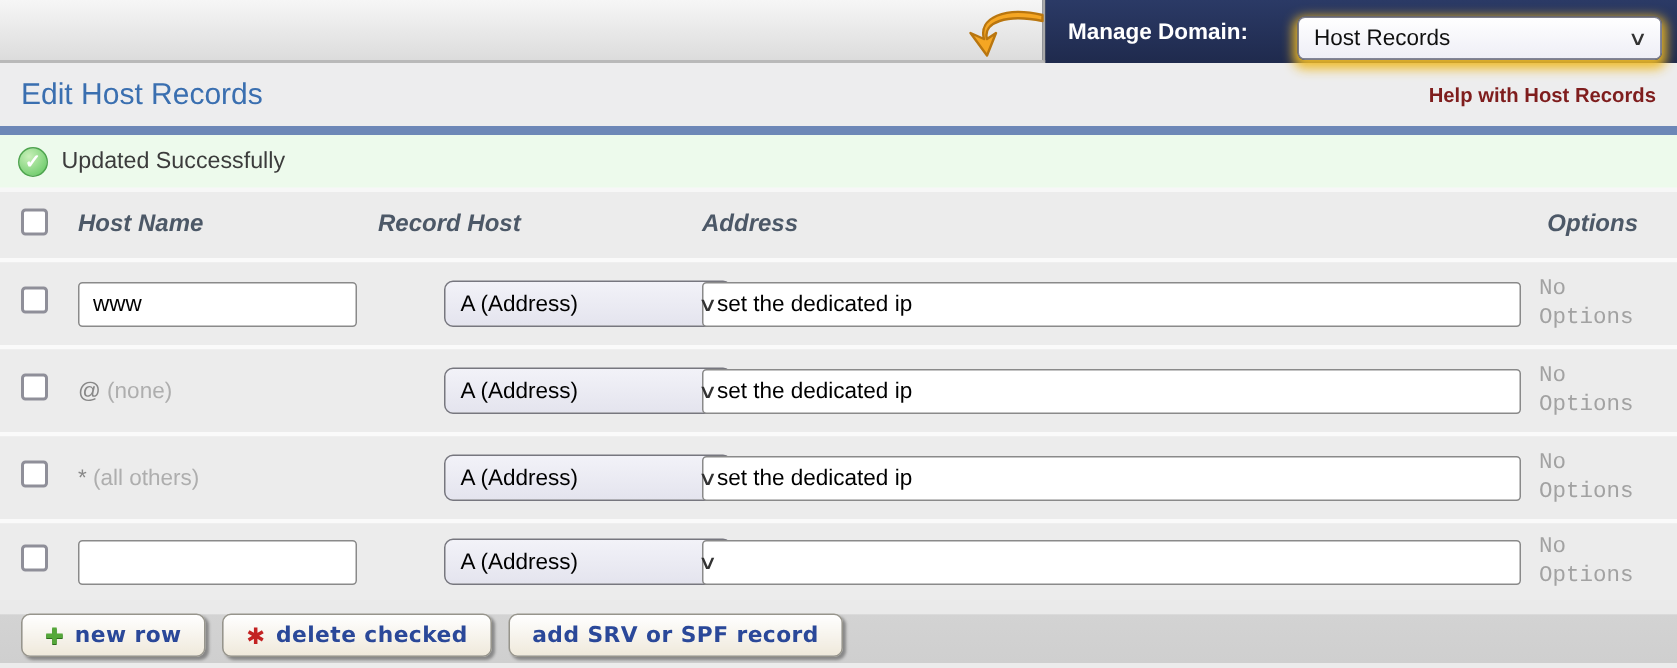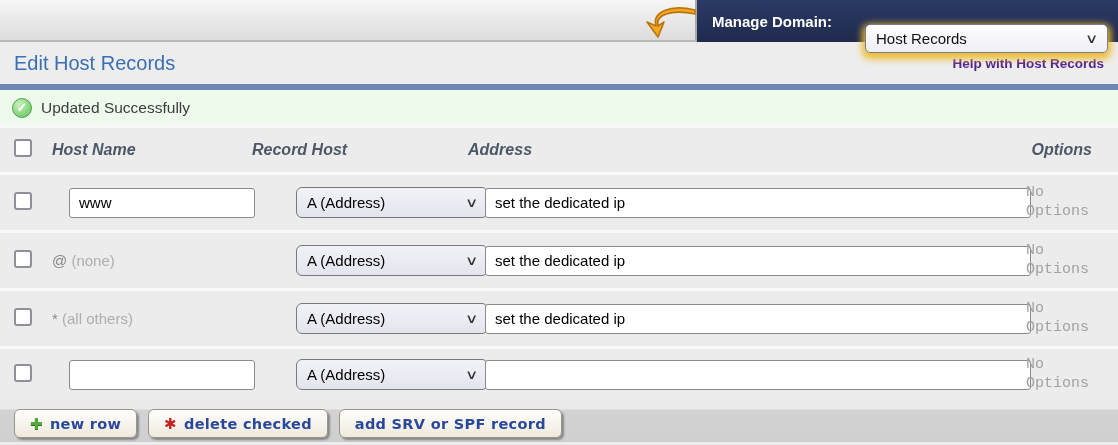--- a/index.html
+++ b/index.html
@@ -9,32 +9,32 @@
   
   .navbar { position:relative; height:42px; width:1118px; background:#0f172a; }
   .nav-left { position:absolute; left:0; top:0; width:697px; height:42px;
     background:linear-gradient(#f6f6f6, #dcdcdc);
     border-right:2px solid #a9a9a9; border-bottom:2px solid #b9b9b9; }
   .nav-right { position:absolute; left:697px; top:0; right:0; height:42px;
     background:linear-gradient(#2b3a66, #1f2a4d); display:flex; align-items:center; }
   .manage-arrow { position:absolute; left:638px; top:3px; width:62px; height:38px; z-index:3; }
   .manage-label { position:absolute; left:712px; top:0; height:42px; display:flex; align-items:center;
     color:#ffffff; font-weight:bold; font-size:15px; }
-  .nav-select { position:absolute; left:865px; top:24px; width:243px; height:29px;
+  .nav-select { position:absolute; left:865px; top:11px; width:243px; height:29px;
     background:linear-gradient(#ffffff,#eeeef6); border:1px solid #7d7d8a; border-radius:5px;
     display:flex; align-items:center; justify-content:space-between; padding:0 10px;
     font-size:15px; color:#101010; cursor:pointer;
     box-shadow:0 3px 7px 3px rgba(238,185,38,0.95); }
   .chev { font-size:13px; color:#333; transform:scaleX(1.4); display:inline-block; }
 
   
   .titlebar { height:42px; background:#ededee; display:flex; align-items:center;
     justify-content:space-between; padding:0 14px; }
   .page-title { color:#3a6fb0; font-size:20px; }
-  .help-link { color:#4c1d95; font-size:13.5px; font-weight:bold; text-decoration:none; cursor:pointer; }
+  .help-link { color:#7f1d1d; font-size:13.5px; font-weight:bold; text-decoration:none; cursor:pointer; }
 
   .blue-divider { height:6px; background:#6d87b7; }
 
   
   .successbar { height:38px; background:#edfaec; display:flex; align-items:center; gap:9px;
     padding-left:12px; border-bottom:3px solid #f7f7f7; }
   .check-icon { width:20px; height:20px; border-radius:50%;
     background:radial-gradient(circle at 35% 30%, #c9f0b9, #5cc45c);
     border:1px solid #4ea34e; color:#ffffff; font-size:13px; font-weight:bold;
     display:flex; align-items:center; justify-content:center; }
@@ -47,21 +47,21 @@
   .thead .col-label { font-size:16px; font-weight:bold; color:#4c5867;font-style:italic; }
   .col-options-h { text-align:right; padding-right:26px; }
   .trow { height:58px; border-bottom:3px solid #fafafa; }
   .trow.short { height:51px; border-bottom:none; }
 
   .cb { appearance:none; -webkit-appearance:none; width:18px; height:18px;
     border:2px solid #8f8f99; border-radius:3px; background:#ffffff; cursor:pointer; }
 
   .txt-input { width:186px; height:30px; border:1px solid #8a8a8a; border-radius:3px;
     font-family:"Liberation Sans", sans-serif; font-size:15px; color:#000;
-    padding:2px 9px; background:#ffffff;margin-left:17px; }
+    padding:2px 9px; background:#ffffff; }
   .addr-input { width:546px; }
 
   .host-static { font-size:15px; color:#888888; }
   .host-static .note { color:#aeaeae; }
 
   .fake-select { width:192px; height:31px; background:linear-gradient(#f2f2f8,#e4e4ee);
     border:1px solid #77777f; border-radius:6px; display:flex; align-items:center;
     justify-content:space-between; padding:0 10px; font-size:15px; color:#000; cursor:pointer;margin-left:44px; }
 
   .no-options { font-size:15px; color:#a2a2a2; line-height:1.25; width:72px;font-family:Liberation Mono, monospace; }

